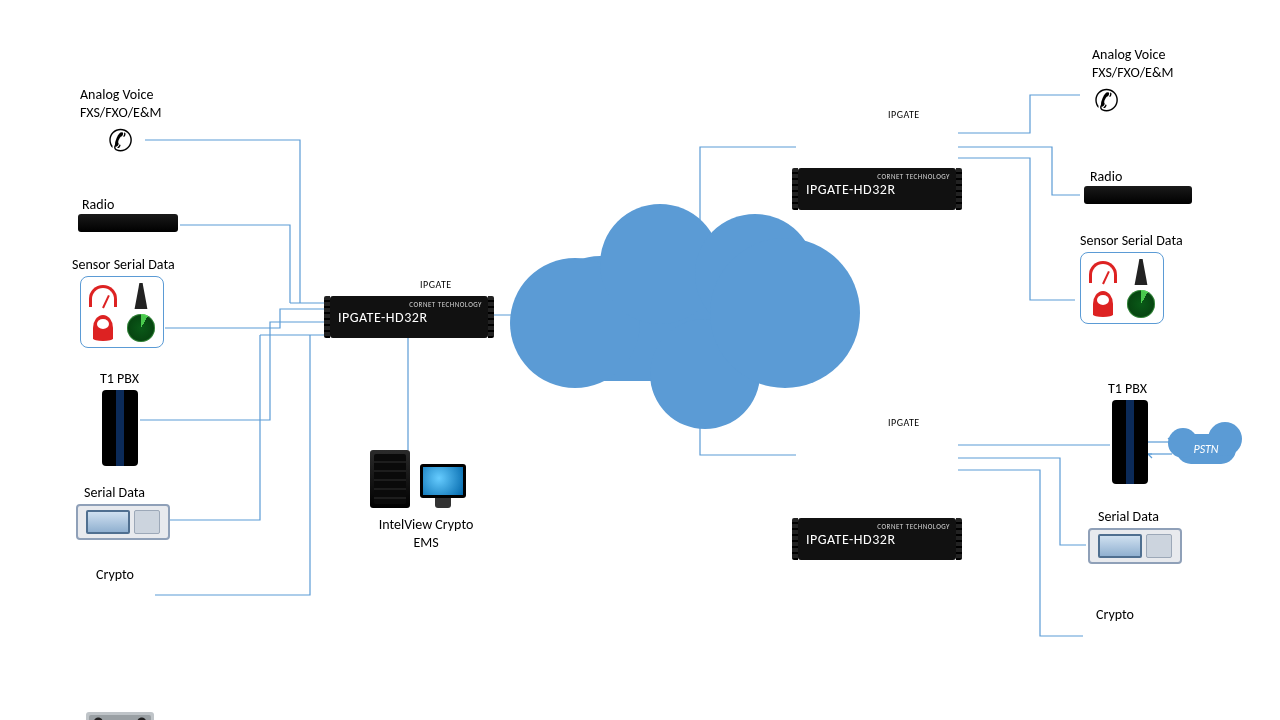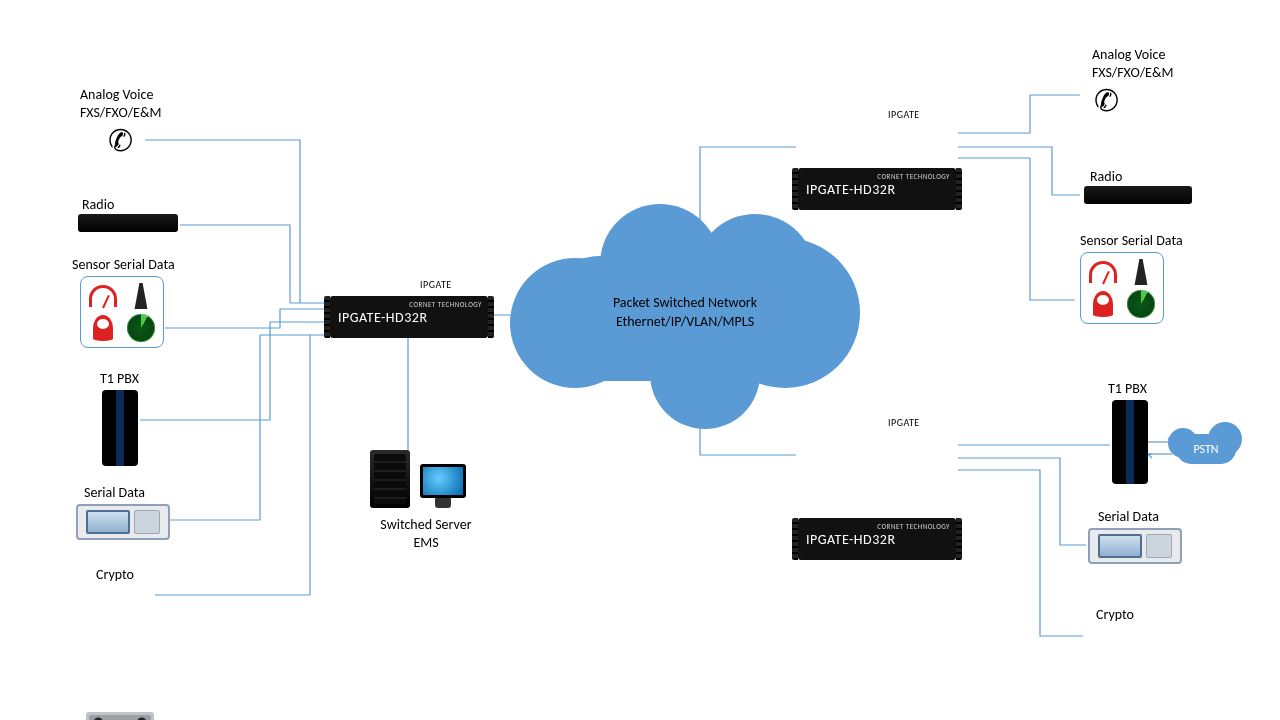--- a/index.html
+++ b/index.html
@@ -111,24 +111,20 @@
   <line x1="1148" y1="442" x2="1172" y2="442"></line>
   <line x1="1148" y1="454" x2="1172" y2="454"></line>
   <polyline points="1168,442 1172,442 1168,438" stroke-width="1"></polyline>
   <polyline points="1152,454 1148,454 1152,458" stroke-width="1"></polyline>
 </svg>
 
 <div class="cloud big" style="left:540px; top:256px;">
   <span class="b1"></span>
     <span class="b2"></span>
     <span class="b3"></span>
-  <div class="cloud-text" style="top:38px;">
-    <div>Packet Switched Network</div>
-    <div>Ethernet/IP/VLAN/MPLS</div>
-  </div>
 </div>
 
 <div class="gateway-title" style="left:420px; top:278px;">IPGATE</div>
 <div class="node device-box device-rackears" style="left:330px; top:296px; width:158px; height:42px;">
   <span class="model">IPGATE-HD32R</span>
   <span class="brand">CORNET TECHNOLOGY</span>
 </div>
 
 <div class="gateway-title" style="left:888px; top:108px;">IPGATE</div>
 <div class="node device-box device-rackears" style="left:798px; top:126px; width:158px; height:42px;">
@@ -180,21 +176,21 @@
 <div class="node crypto-box" style="left:86px; top:586px; width:68px; height:20px;"></div>
 
 <div class="node" style="left:370px; top:450px; display:flex; gap:10px; align-items:flex-end;">
   <div class="server-rack"></div>
   <div>
       <div class="monitor"></div>
       <div class="monitor-stand"></div>
     </div>
 </div>
 <div class="label" style="left:366px; top:516px; text-align:center; width:120px;">
-  <div>Switched Server</div>
+  <div>IntelView Crypto</div>
   <div>EMS</div>
 </div>
 
 <div class="label" style="left:1092px; top:46px;">
   <div>Analog Voice</div>
   <div>FXS/FXO/E&amp;M</div>
 </div>
 <div class="node phone-ic" style="left:1094px; top:82px;">✆</div>
 
 <div class="label" style="left:1090px; top:168px;">Radio</div>
@@ -211,21 +207,21 @@
   <div class="ic">
       <div class="sensor-pin"></div>
     </div>
   <div class="ic">
       <div class="sensor-radar"></div>
     </div>
 </div>
 
 <div class="label" style="left:1108px; top:380px;">T1 PBX</div>
 <div class="node pbx" style="left:1112px; top:400px; width:36px; height:84px;"></div>
-<div class="cloud small" style="left:1176px; top:434px;">
+<div class="cloud small" style="left:1176px; top:434px;font-style:italic;">
   <span>PSTN</span>
 </div>
 
 <div class="label" style="left:1098px; top:508px;">Serial Data</div>
 <div class="node serial-box" style="left:1088px; top:528px; width:94px; height:36px;">
   <div class="screen"></div>
     <div class="ports"></div>
 </div>
 
 <div class="label" style="left:1096px; top:606px;">Crypto</div>

